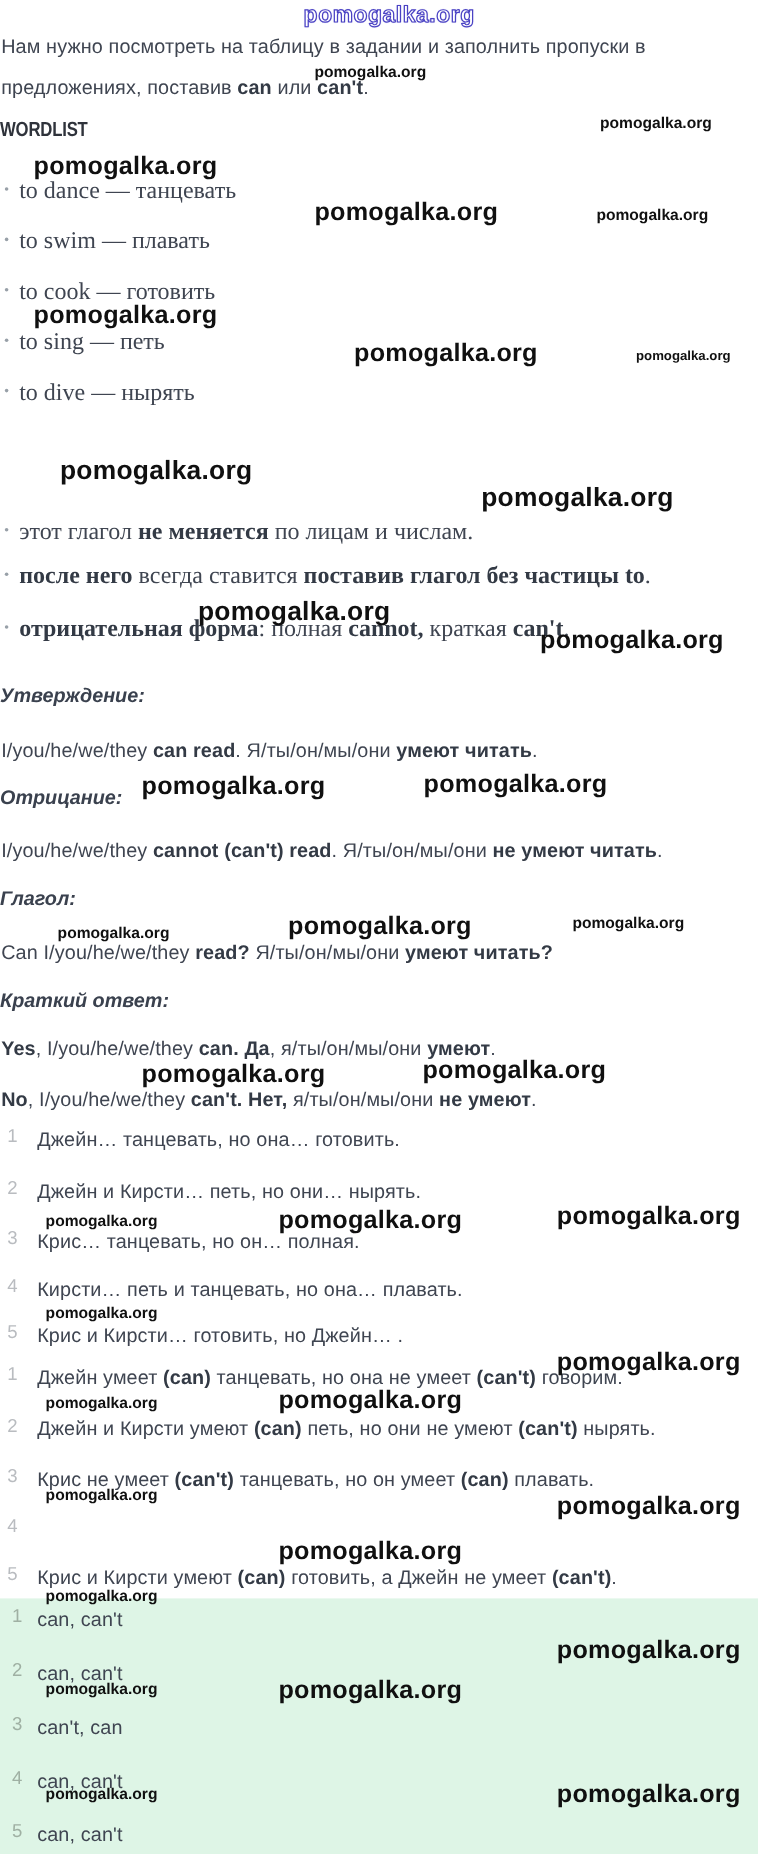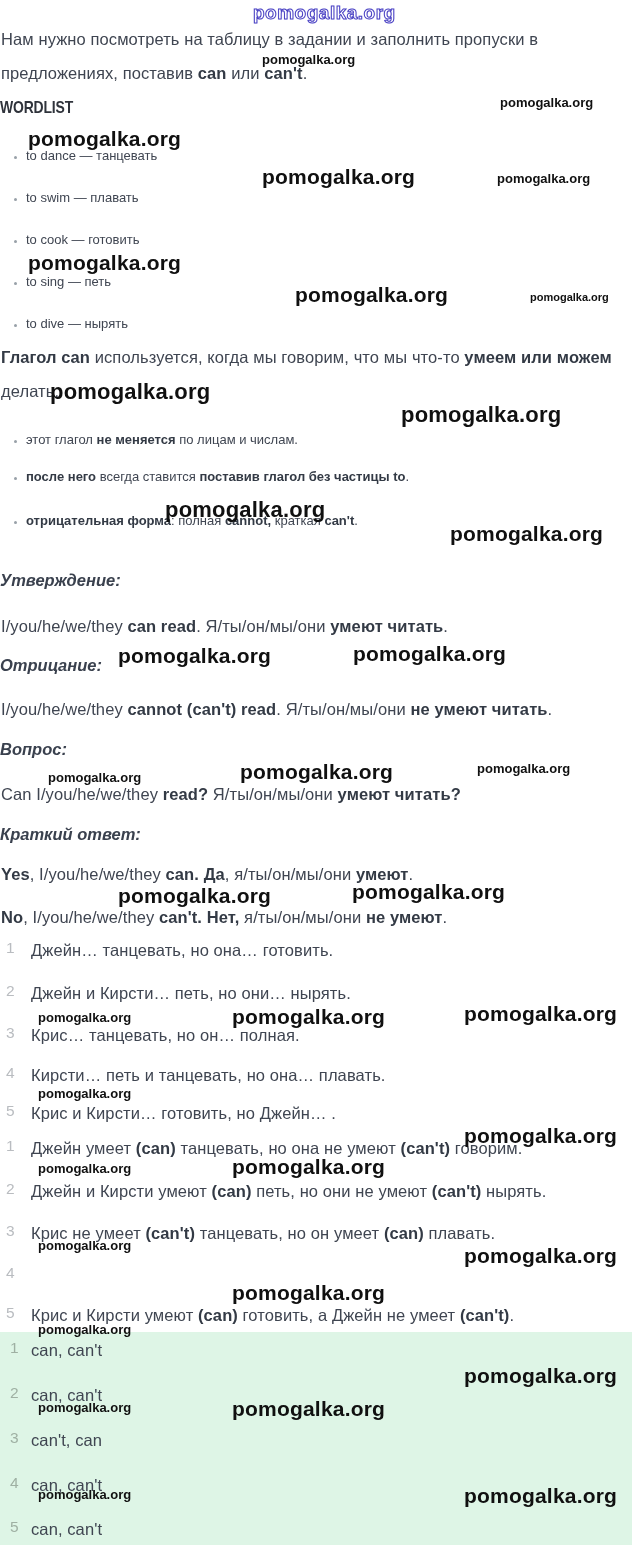--- a/index.html
+++ b/index.html
@@ -5,21 +5,21 @@
   html,body{margin:0;padding:0;background:#ffffff;}
   .page{position:relative;width:632px;height:1545px;overflow:hidden;
         background:var(--page-bg,#ffffff);
         font-family:"Liberation Sans",sans-serif;color:var(--text,#3f4551);}
   .abs{position:absolute;}
   .txt{font-size:16.5px;line-height:22px;white-space:nowrap;letter-spacing:.1px;}
   .para{font-size:16.5px;line-height:34px;letter-spacing:.1px;}
   b{font-weight:700;color:#333a45;}
   .wordlist-title{font-size:17px;font-weight:700;color:#2f333b;
         transform:scaleX(.82);transform-origin:0 0;letter-spacing:-.2px;white-space:nowrap;}
-  .li{position:absolute;left:26px;font-size:13px;white-space:nowrap;}
+  .li{position:absolute;left:16px;font-size:20px;white-space:nowrap;font-family:Liberation Serif, serif;}
   .dot{position:absolute;left:-12px;top:8px;width:3px;height:3px;border-radius:50%;background:#98a0a8;}
   .form-label{font-size:16.5px;font-weight:700;font-style:italic;color:#3a414e;white-space:nowrap;}
   .row{position:absolute;left:0;width:632px;height:22px;}
   .num{position:absolute;left:6px;width:20px;color:var(--number-gray,#b9bcc0);font-size:15.5px;}
   .row-text{position:absolute;left:31px;}
   .key{position:absolute;left:0;top:1332px;width:632px;height:213px;
         background:var(--key-background,#def5e6);}
   .key .num{left:10px;color:var(--key-number,#9fb0a3);}
   .wm{position:absolute;white-space:nowrap;pointer-events:none;z-index:5;}
   .wm-outline{font-size:19px;font-weight:700;letter-spacing:.5px;color:#ffffff;
@@ -74,32 +74,31 @@
 
   <div class="abs para" style="left:1px;top:22px;width:610px"><span>Нам нужно посмотреть на таблицу в задании и заполнить пропуски в</span><br><span>предложениях, поставив </span><b>can</b><span> или </span><b>can't</b><span>.</span></div>
 
   <div class="abs wordlist-title" style="left:0;top:98px">WORDLIST</div>
   <div class="li" style="top:148px"><span class="dot"></span><span>to dance — танцевать</span></div>
   <div class="li" style="top:190px"><span class="dot"></span><span>to swim — плавать</span></div>
   <div class="li" style="top:232px"><span class="dot"></span><span>to cook — готовить</span></div>
   <div class="li" style="top:274px"><span class="dot"></span><span>to sing — петь</span></div>
   <div class="li" style="top:316px"><span class="dot"></span><span>to dive — нырять</span></div>
 
-  <div class="abs para" style="left:1px;top:340px;width:615px"><b>Глагол can</b><span> используется, когда мы говорим, что мы что-то </span><b>умеем или можем</b><br><span>делать.</span></div>
   <div class="li" style="top:432px"><span class="dot"></span><span><span>этот глагол </span><b>не меняется</b><span> по лицам и числам.</span></span></div>
   <div class="li" style="top:469px"><span class="dot"></span><span><b>после него</b><span> всегда ставится </span><b>поставив глагол без частицы to</b><span>.</span></span></div>
   <div class="li" style="top:513px"><span class="dot"></span><span><b>отрицательная форма</b><span>: полная </span><b>cannot,</b><span> краткая </span><b>can't</b><span>.</span></span></div>
 
   <div class="abs form-label" style="left:0;top:571px">Утверждение:</div>
   <div class="abs txt" style="left:1px;top:615px"><span>I/you/he/we/they </span><b>can read</b><span>. Я/ты/он/мы/они </span><b>умеют читать</b><span>.</span></div>
 
   <div class="abs form-label" style="left:0;top:656px">Отрицание:</div>
   <div class="abs txt" style="left:1px;top:698px"><span>I/you/he/we/they </span><b>cannot (can't) read</b><span>. Я/ты/он/мы/они </span><b>не умеют читать</b><span>.</span></div>
 
-  <div class="abs form-label" style="left:0;top:740px">Вопрос:</div>
+  <div class="abs form-label" style="left:0;top:740px">Глагол:</div>
   <div class="abs txt" style="left:1px;top:783px"><span>Can I/you/he/we/they </span><b>read?</b><span> Я/ты/он/мы/они </span><b>умеют читать?</b></div>
 
   <div class="abs form-label" style="left:0;top:825px">Краткий ответ:</div>
   <div class="abs txt" style="left:1px;top:863px"><b>Yes</b><span>, I/you/he/we/they </span><b>can. Да</b><span>, я/ты/он/мы/они </span><b>умеют</b><span>.</span></div>
   <div class="abs txt" style="left:1px;top:906px"><b>No</b><span>, I/you/he/we/they </span><b>can't. Нет,</b><span> я/ты/он/мы/они </span><b>не умеют</b><span>.</span></div>
 
   <div class="row" style="top:939px">
       <span class="num">1</span>
       <span class="row-text txt">Джейн… танцевать, но она… готовить.</span>
     </div>
@@ -115,21 +114,21 @@
       <span class="num">4</span>
       <span class="row-text txt">Кирсти… петь и танцевать, но она… плавать.</span>
     </div>
   <div class="row" style="top:1102px">
       <span class="num">5</span>
       <span class="row-text txt">Крис и Кирсти… готовить, но Джейн… .</span>
     </div>
 
   <div class="row" style="top:1137px">
       <span class="num">1</span>
-      <span class="row-text txt"><span>Джейн умеет </span><b>(can)</b><span> танцевать, но она не умеют </span><b>(can't)</b><span> говорим.</span></span>
+      <span class="row-text txt"><span>Джейн умеет </span><b>(can)</b><span> танцевать, но она не умеет </span><b>(can't)</b><span> говорим.</span></span>
     </div>
   <div class="row" style="top:1180px">
       <span class="num">2</span>
       <span class="row-text txt"><span>Джейн и Кирсти умеют </span><b>(can)</b><span> петь, но они не умеют </span><b>(can't)</b><span> нырять.</span></span>
     </div>
   <div class="row" style="top:1222px">
       <span class="num">3</span>
       <span class="row-text txt"><span>Крис не умеет </span><b>(can't)</b><span> танцевать, но он умеет </span><b>(can)</b><span> плавать.</span></span>
     </div>
   <div class="row" style="top:1264px">

